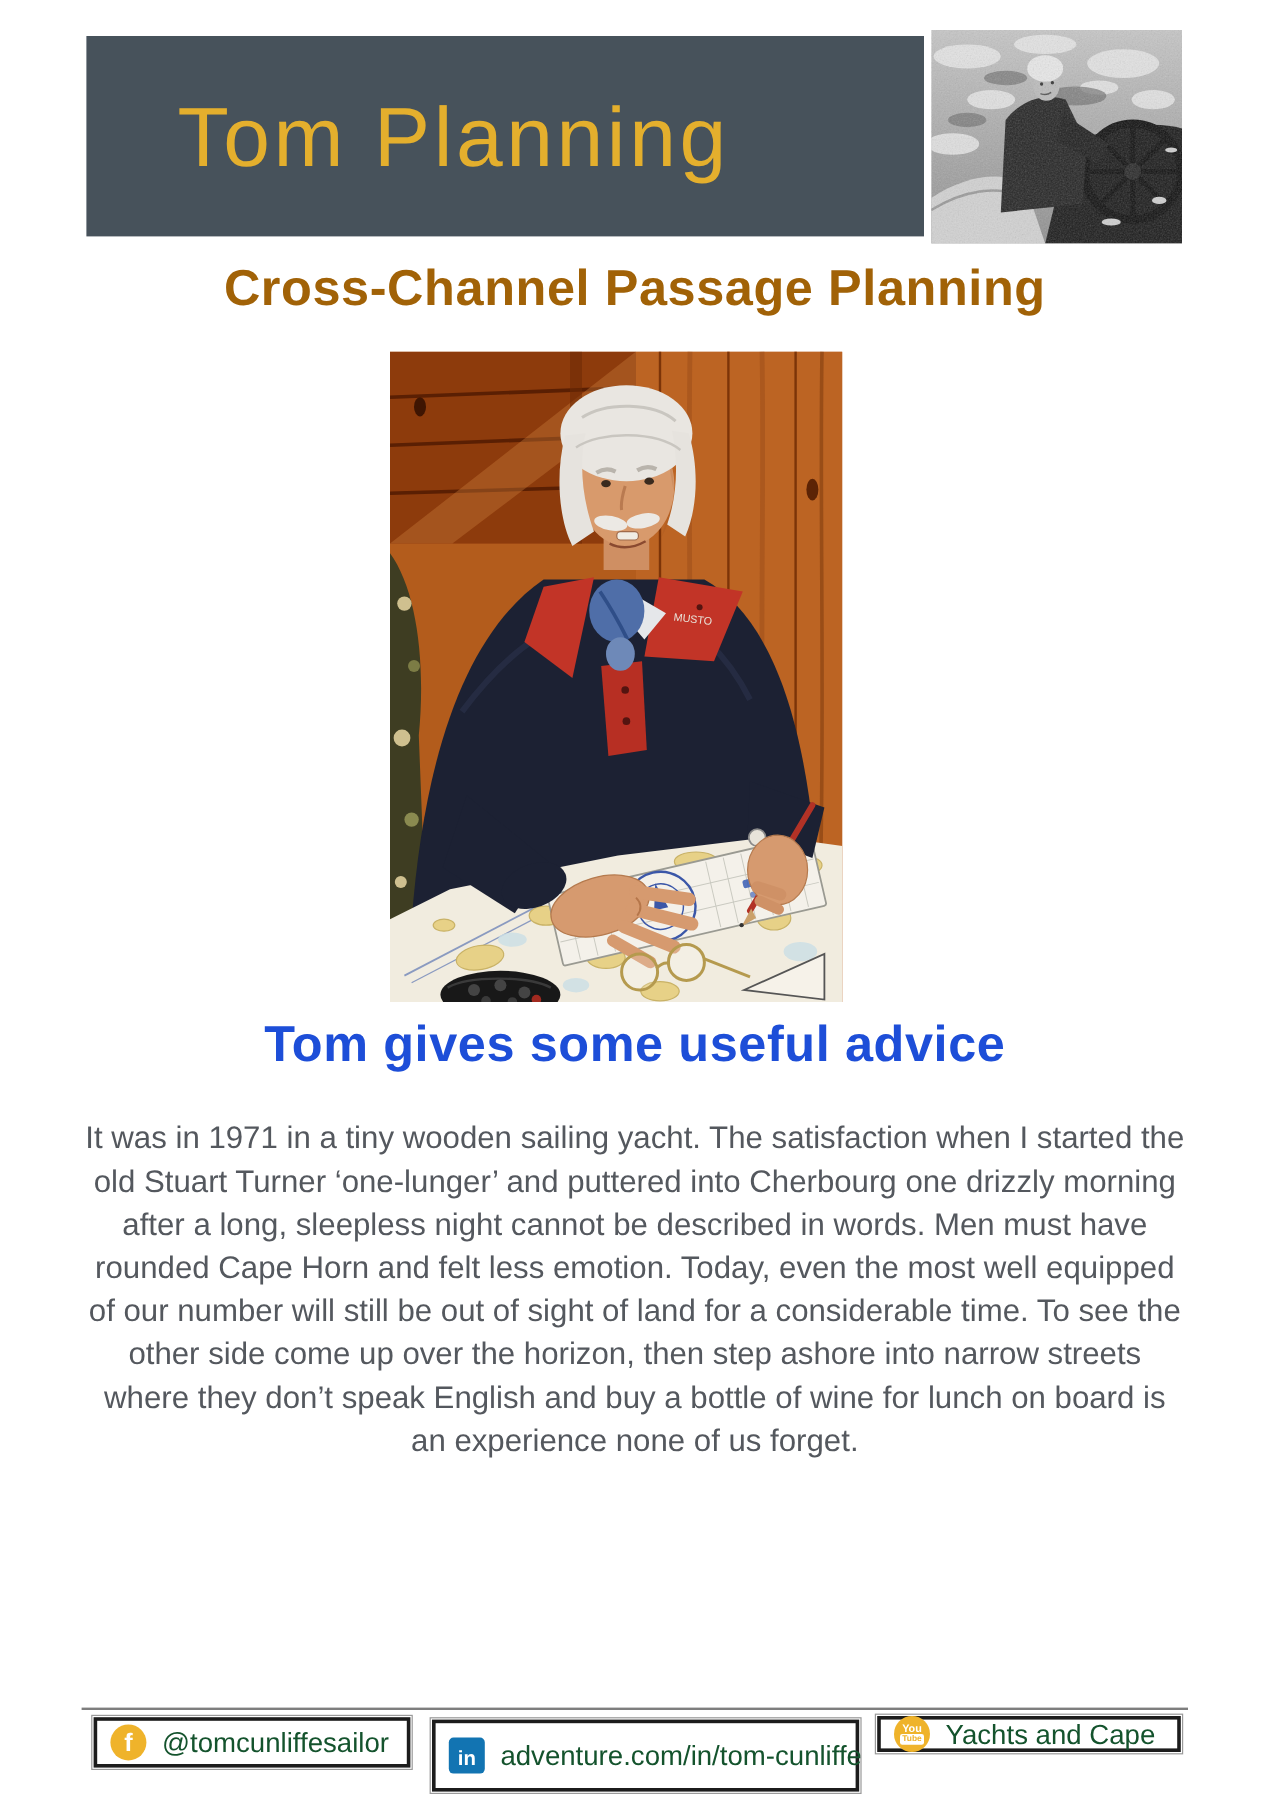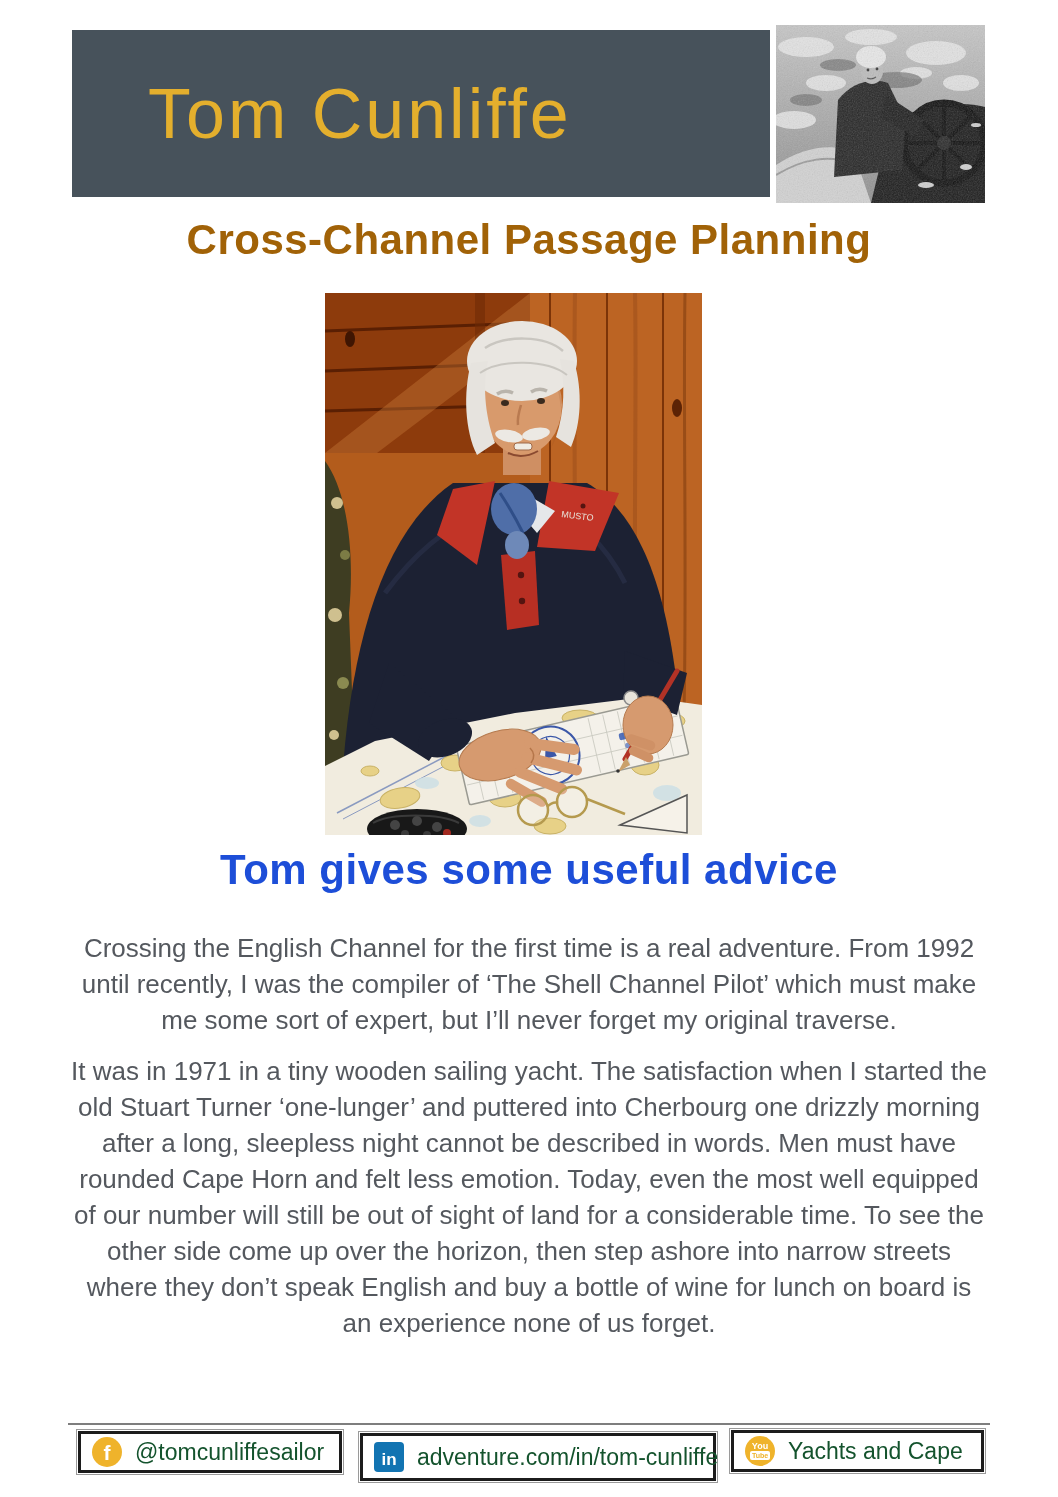--- a/index.html
+++ b/index.html
@@ -28,42 +28,42 @@
   .body-copy{position:absolute;top:930px;left:69px;width:920px;text-align:center;
              font-size:26px;line-height:36px;color:#54585E;}
   .body-copy p{margin:0 0 15px 0;}
 
   
   .divider{position:absolute;top:1423px;left:68px;width:922px;height:2px;background:#7e7e7e;}
   .social-box{position:absolute;background:#ffffff;border:3px solid #1c1c1c;
               outline:1px solid #9a9a9a;outline-offset:1px;
               display:flex;align-items:center;gap:13px;padding-left:11px;box-sizing:border-box;}
   .box-facebook{left:78px;top:1431px;width:264px;height:42px;}
-  .box-linkedin{left:360px;top:1433px;width:356px;height:48px;}
-  .box-youtube{left:731px;top:1430px;width:253px;height:42px;}
+  .box-linkedin{left:360px;top:1433px;width:356px;height:60px;}
+  .box-youtube{left:731px;top:1430px;width:253px;height:30px;}
   .social-label{font-size:23px;color:#14532d;white-space:nowrap;}
   .icon-circle{width:30px;height:30px;min-width:30px;border-radius:50%;background:#EFB32B;
                color:#fff;display:flex;align-items:center;justify-content:center;
                font-weight:bold;font-size:21px;line-height:1;}
   .icon-square{width:30px;height:30px;min-width:30px;border-radius:4px;background:#1274B2;
                color:#fff;display:flex;align-items:flex-end;justify-content:center;
                font-weight:bold;font-size:17px;line-height:1;padding-bottom:4px;box-sizing:border-box;}
   .icon-youtube{width:30px;height:30px;min-width:30px;border-radius:50%;background:#EFB32B;
                display:flex;flex-direction:column;align-items:center;justify-content:center;gap:1px;}
   .yt-top{color:#fff;font-weight:bold;font-size:9px;line-height:8px;}
   .yt-bottom{background:#fff;color:#EFB32B;font-weight:bold;font-size:7px;line-height:9px;
              border-radius:2px;padding:0 2px;}
 </style>
 </head>
 <body>
 
 <div class="page">
 
   <div class="header-band">
-    <div class="brand">Tom Cunliffe</div>
+    <div class="brand">Tom Planning</div>
   </div>
 
   <div class="header-photo">
     <svg viewBox="0 0 209 178">
       <defs>
         <linearGradient id="seaG" x1="0" y1="0" x2="0" y2="1">
           <stop offset="0" stop-color="#c6c6c6"></stop>
             <stop offset="1" stop-color="#8f8f8f"></stop>
         </linearGradient>
         <filter id="grainF">
@@ -277,21 +277,20 @@
           <circle cx="122" cy="540" r="4" fill="#a22a20"></circle>
       </g>
 
       <polygon points="295,532 362,502 362,540" fill="rgba(250,248,240,0.55)" stroke="#555" stroke-width="1.5"></polygon>
     </svg>
   </div>
 
   <div class="section-heading">Tom gives some useful advice</div>
 
   <div class="body-copy">
-    <p>Crossing the English Channel for the first time is a real adventure. From 1992 until recently, I was the compiler of ‘The Shell Channel Pilot’ which must make me some sort of expert, but I’ll never forget my original traverse.</p>
     <p>It was in 1971 in a tiny wooden sailing yacht. The satisfaction when I started the old Stuart Turner ‘one-lunger’ and puttered into Cherbourg one drizzly morning after a long, sleepless night cannot be described in words. Men must have rounded Cape Horn and felt less emotion. Today, even the most well equipped of our number will still be out of sight of land for a considerable time. To see the other side come up over the horizon, then step ashore into narrow streets where they don’t speak English and buy a bottle of wine for lunch on board is an experience none of us forget.</p>
   </div>
 
   <div class="divider"></div>
 
   <div class="social-box box-facebook">
     <div class="icon-circle">
       <span>f</span>
     </div>
     <span class="social-label">@tomcunliffesailor</span>

